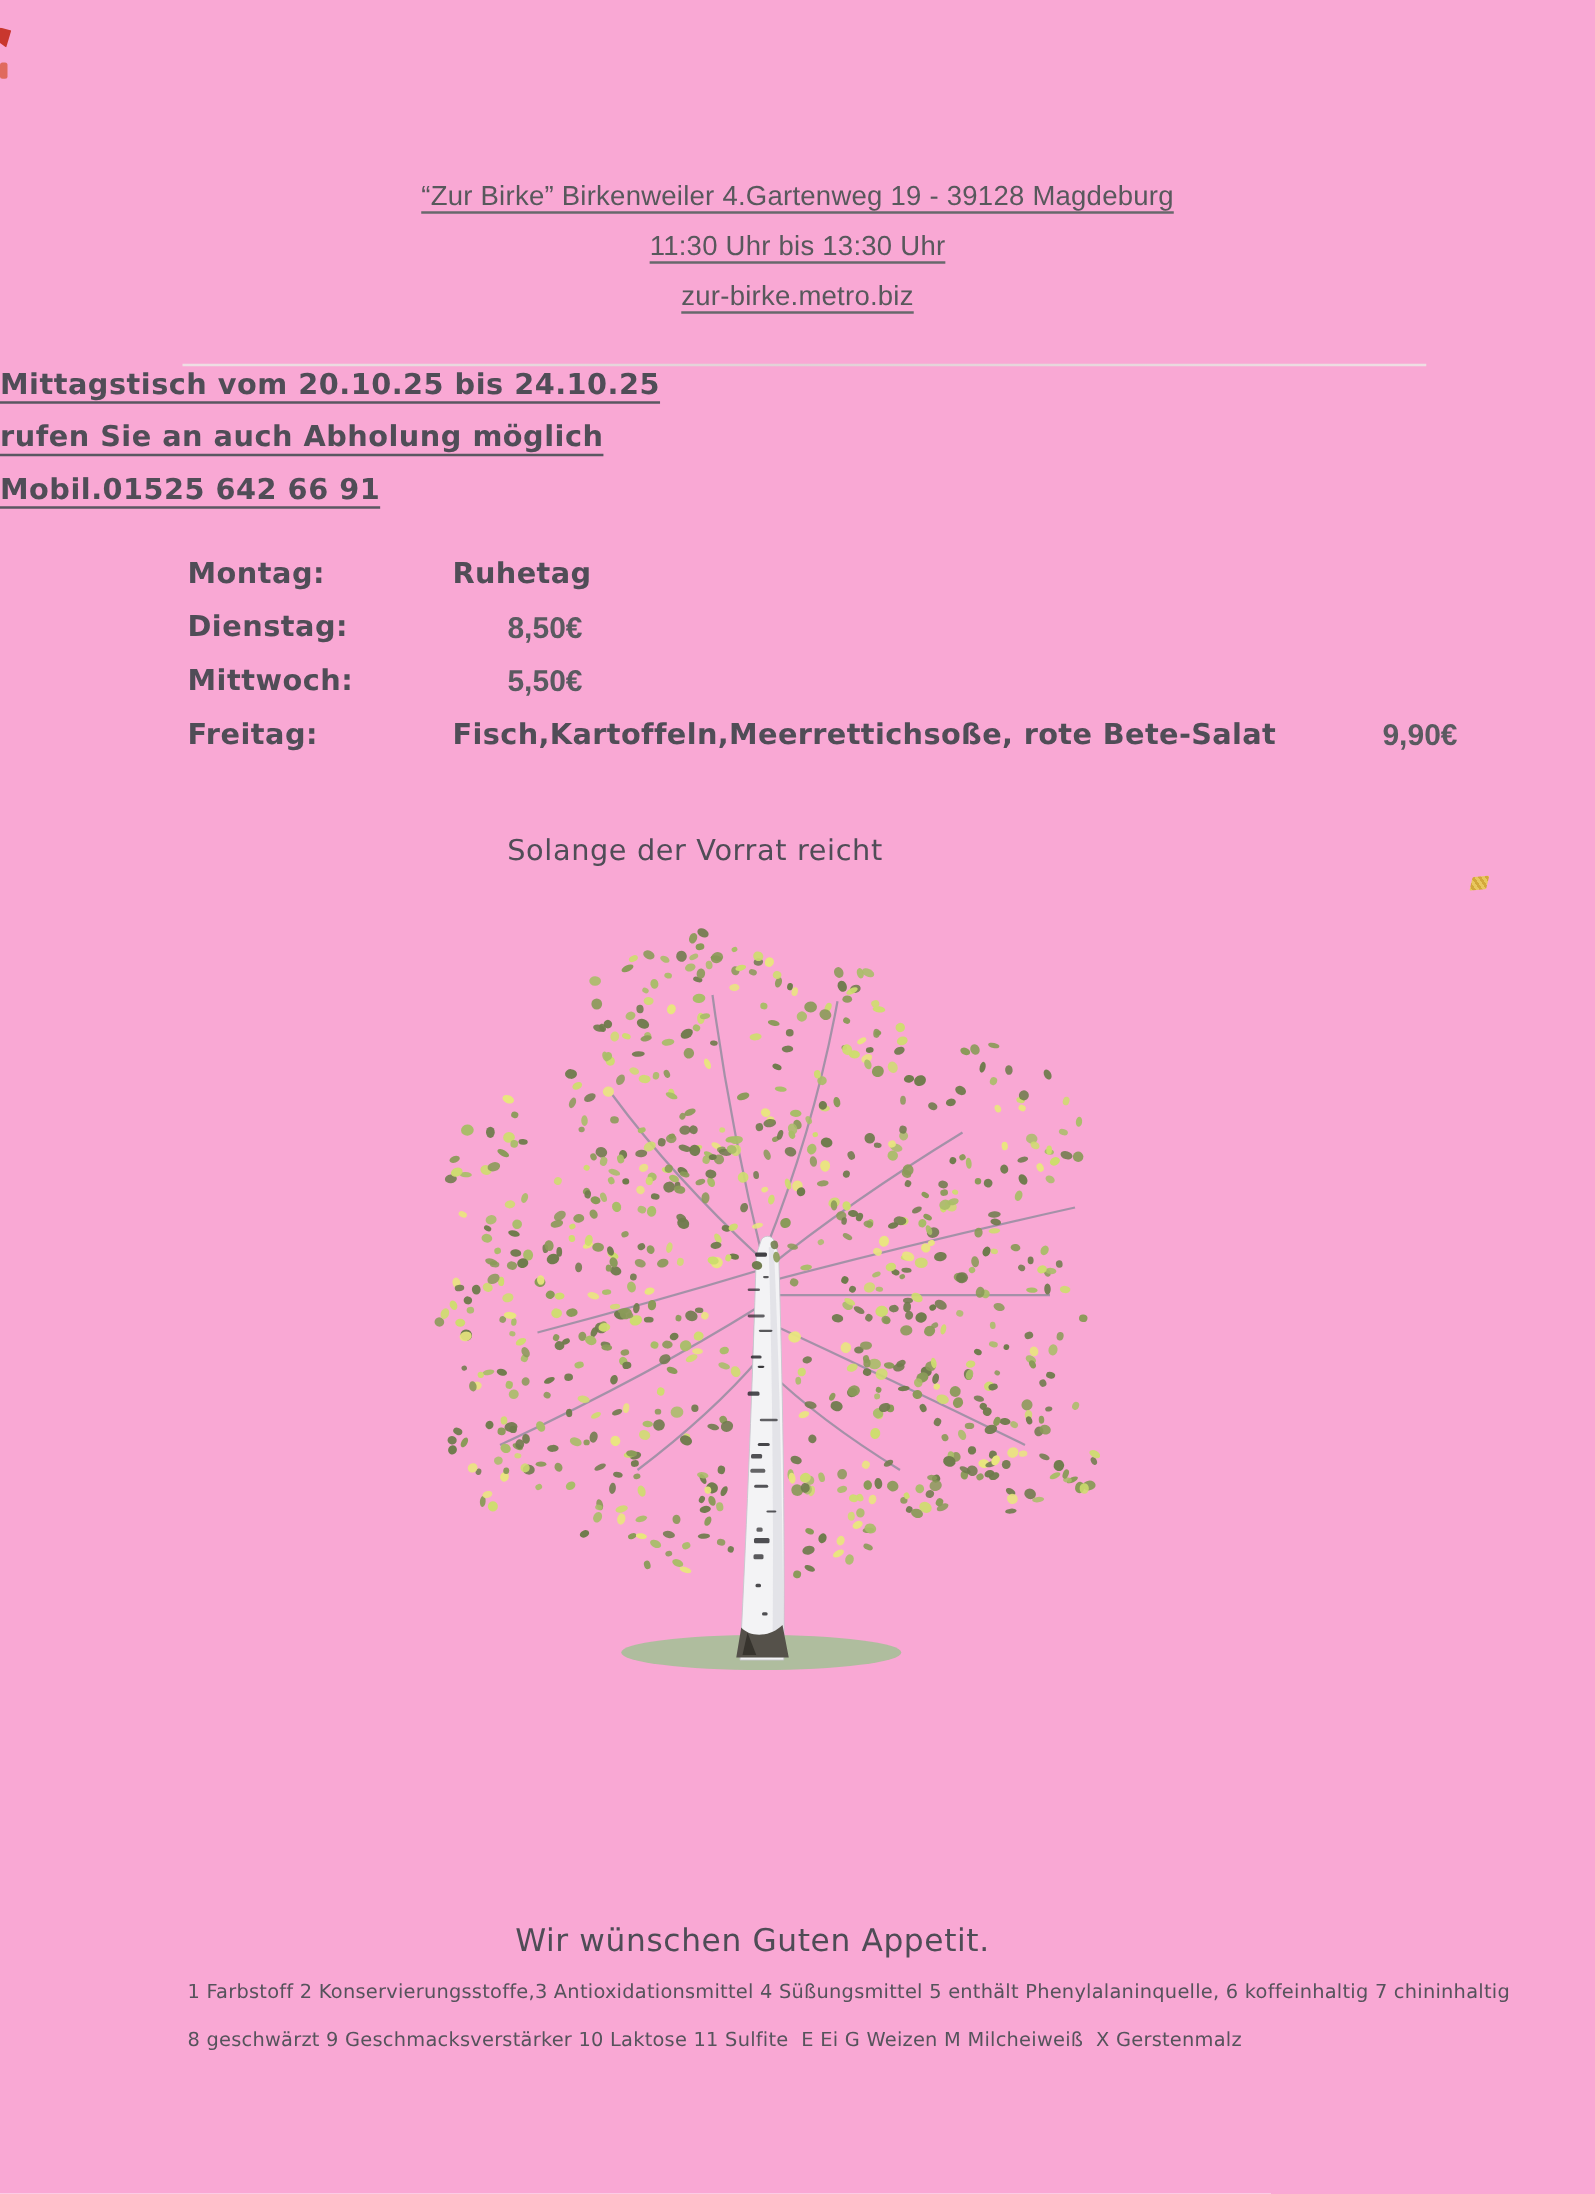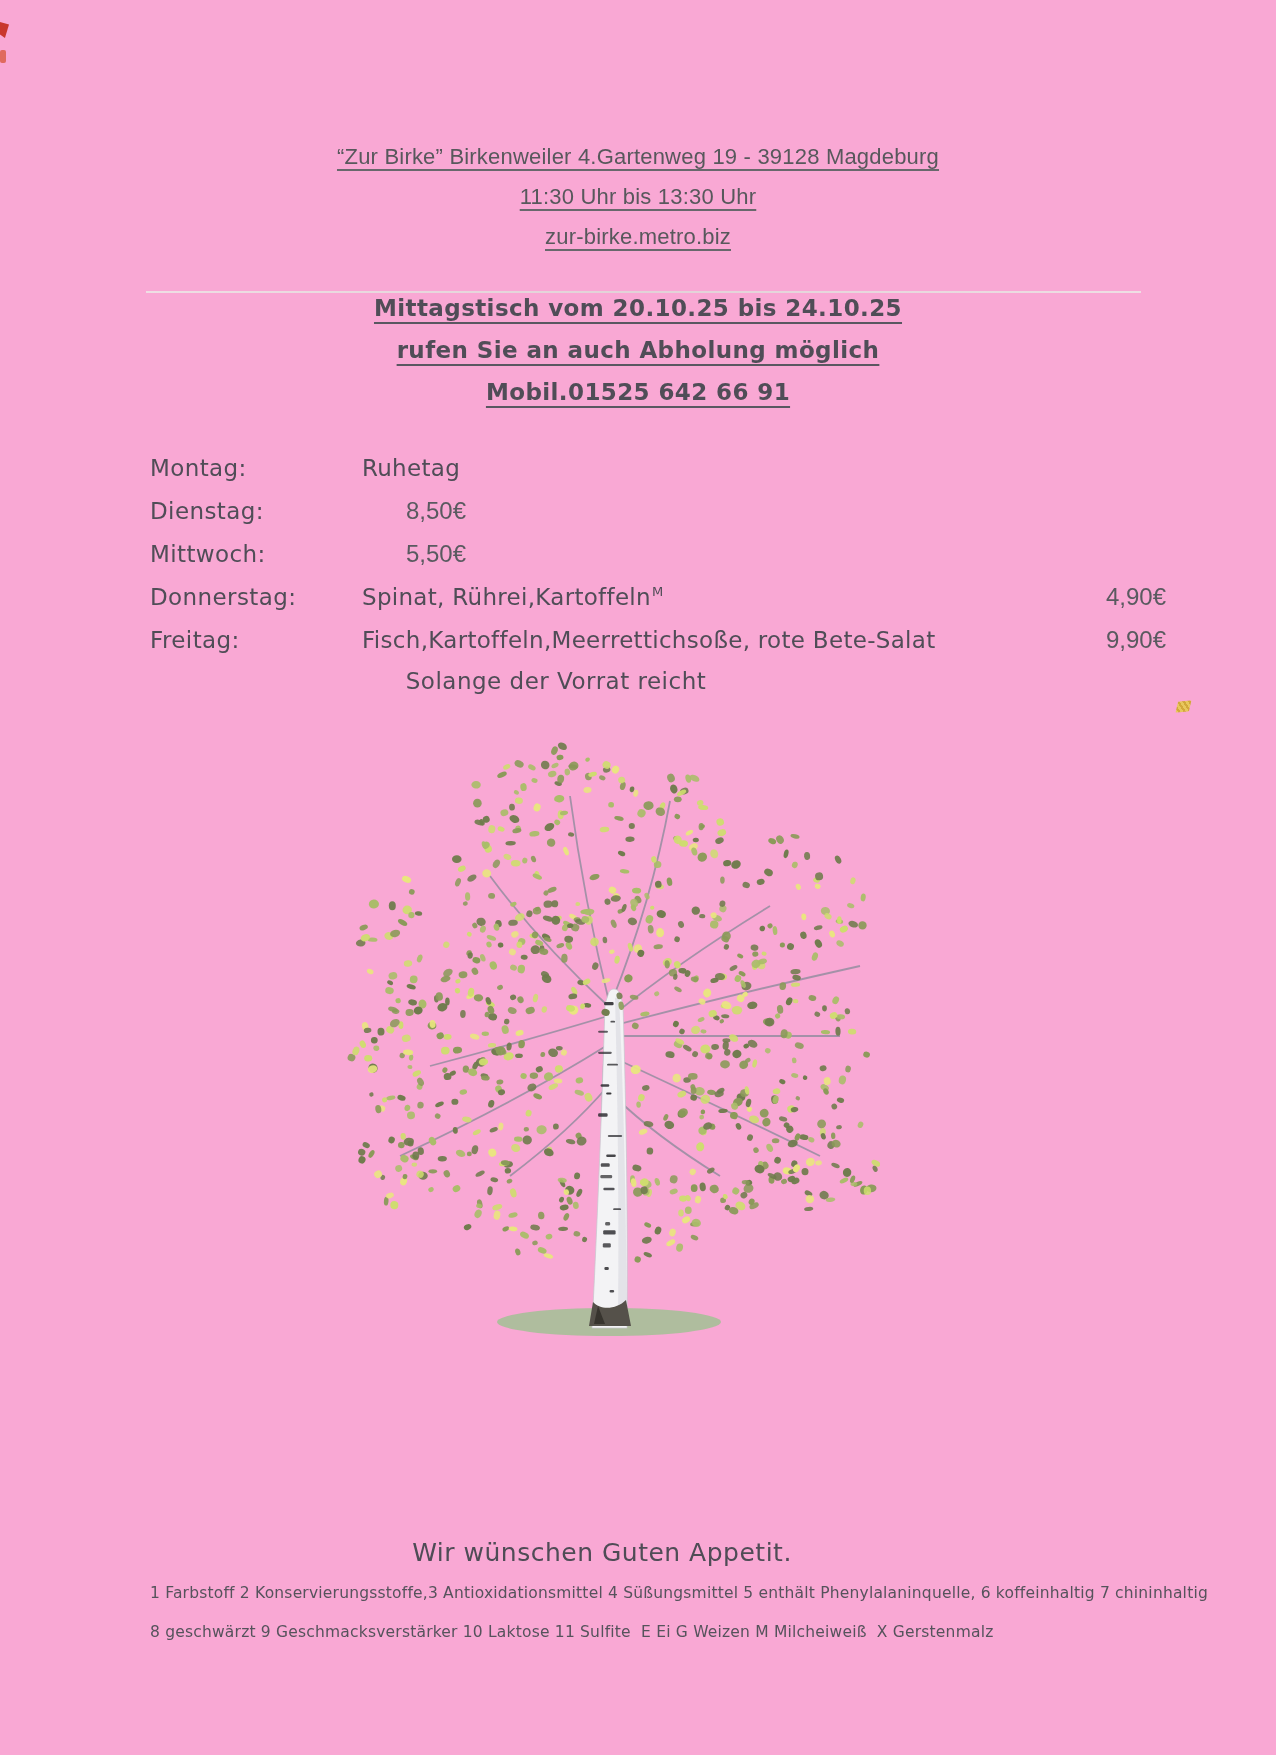--- a/index.html
+++ b/index.html
@@ -15,29 +15,29 @@
 
   
   .address-block{position:absolute;top:144px;left:0;width:100%;text-align:center;
                  font-family:"Liberation Sans",sans-serif;}
   .address-block .line{display:inline-block;margin-bottom:14px;font-size:22px;color:#58585c;
                  text-decoration:underline;text-underline-offset:5px;
                  text-decoration-color:#68686c;letter-spacing:.2px;}
   .address-block .line{display:block;}
 
   
-  .announce{position:absolute;top:294px;left:0;width:100%;text-align:center;}
+  .announce{position:absolute;top:294px;left:0;width:100%;}
   .announce .aline{display:block;margin-bottom:14px;line-height:28px;font-size:23px;font-weight:bold;
                    color:#504d57;letter-spacing:.4px;}
   .announce .aline > span{text-decoration:underline;text-underline-offset:6px;
                    text-decoration-thickness:2px;text-decoration-color:#5a5761;}
 
   
   .menu{position:absolute;top:446px;left:150px;width:1016px;}
-  .row{display:flex;align-items:center;height:43px;}
+  .row{display:flex;align-items:flex-start;height:43px;font-weight:bold;}
   .day{width:196px;font-size:23px;color:#504d57;letter-spacing:.4px;}
   .dish{flex:1;font-size:23px;color:#504d57;letter-spacing:.3px;margin-left:16px;}
   .sup{font-size:13px;margin-left:1px;}
   .price{width:120px;text-align:right;font-size:24px;color:#5a5a60;
          font-family:"Liberation Sans",sans-serif;}
 
   .note{position:absolute;top:668px;left:150px;width:812px;text-align:center;
         font-size:23px;color:#504d57;letter-spacing:.5px;}
 
   .marker{position:absolute;left:1177px;top:701px;width:13px;height:11px;
@@ -80,25 +80,20 @@
       <div class="dish"><span>Ruhetag</span><sup class="sup"></sup></div>
       <div class="price"></div>
     </div>
     <div class="row">
       <div class="day">Dienstag:</div>
       <div class="price">8,50€</div>
     </div>
     <div class="row">
       <div class="day">Mittwoch:</div>
       <div class="price">5,50€</div>
-    </div>
-    <div class="row">
-      <div class="day">Donnerstag:</div>
-      <div class="dish"><span>Spinat, Rührei,Kartoffeln</span><sup class="sup">M</sup></div>
-      <div class="price">4,90€</div>
     </div>
     <div class="row">
       <div class="day">Freitag:</div>
       <div class="dish"><span>Fisch,Kartoffeln,Meerrettichsoße, rote Bete-Salat</span><sup class="sup"></sup></div>
       <div class="price">9,90€</div>
     </div>
   </section>
 
   <div class="note">Solange der Vorrat reicht</div>
 

